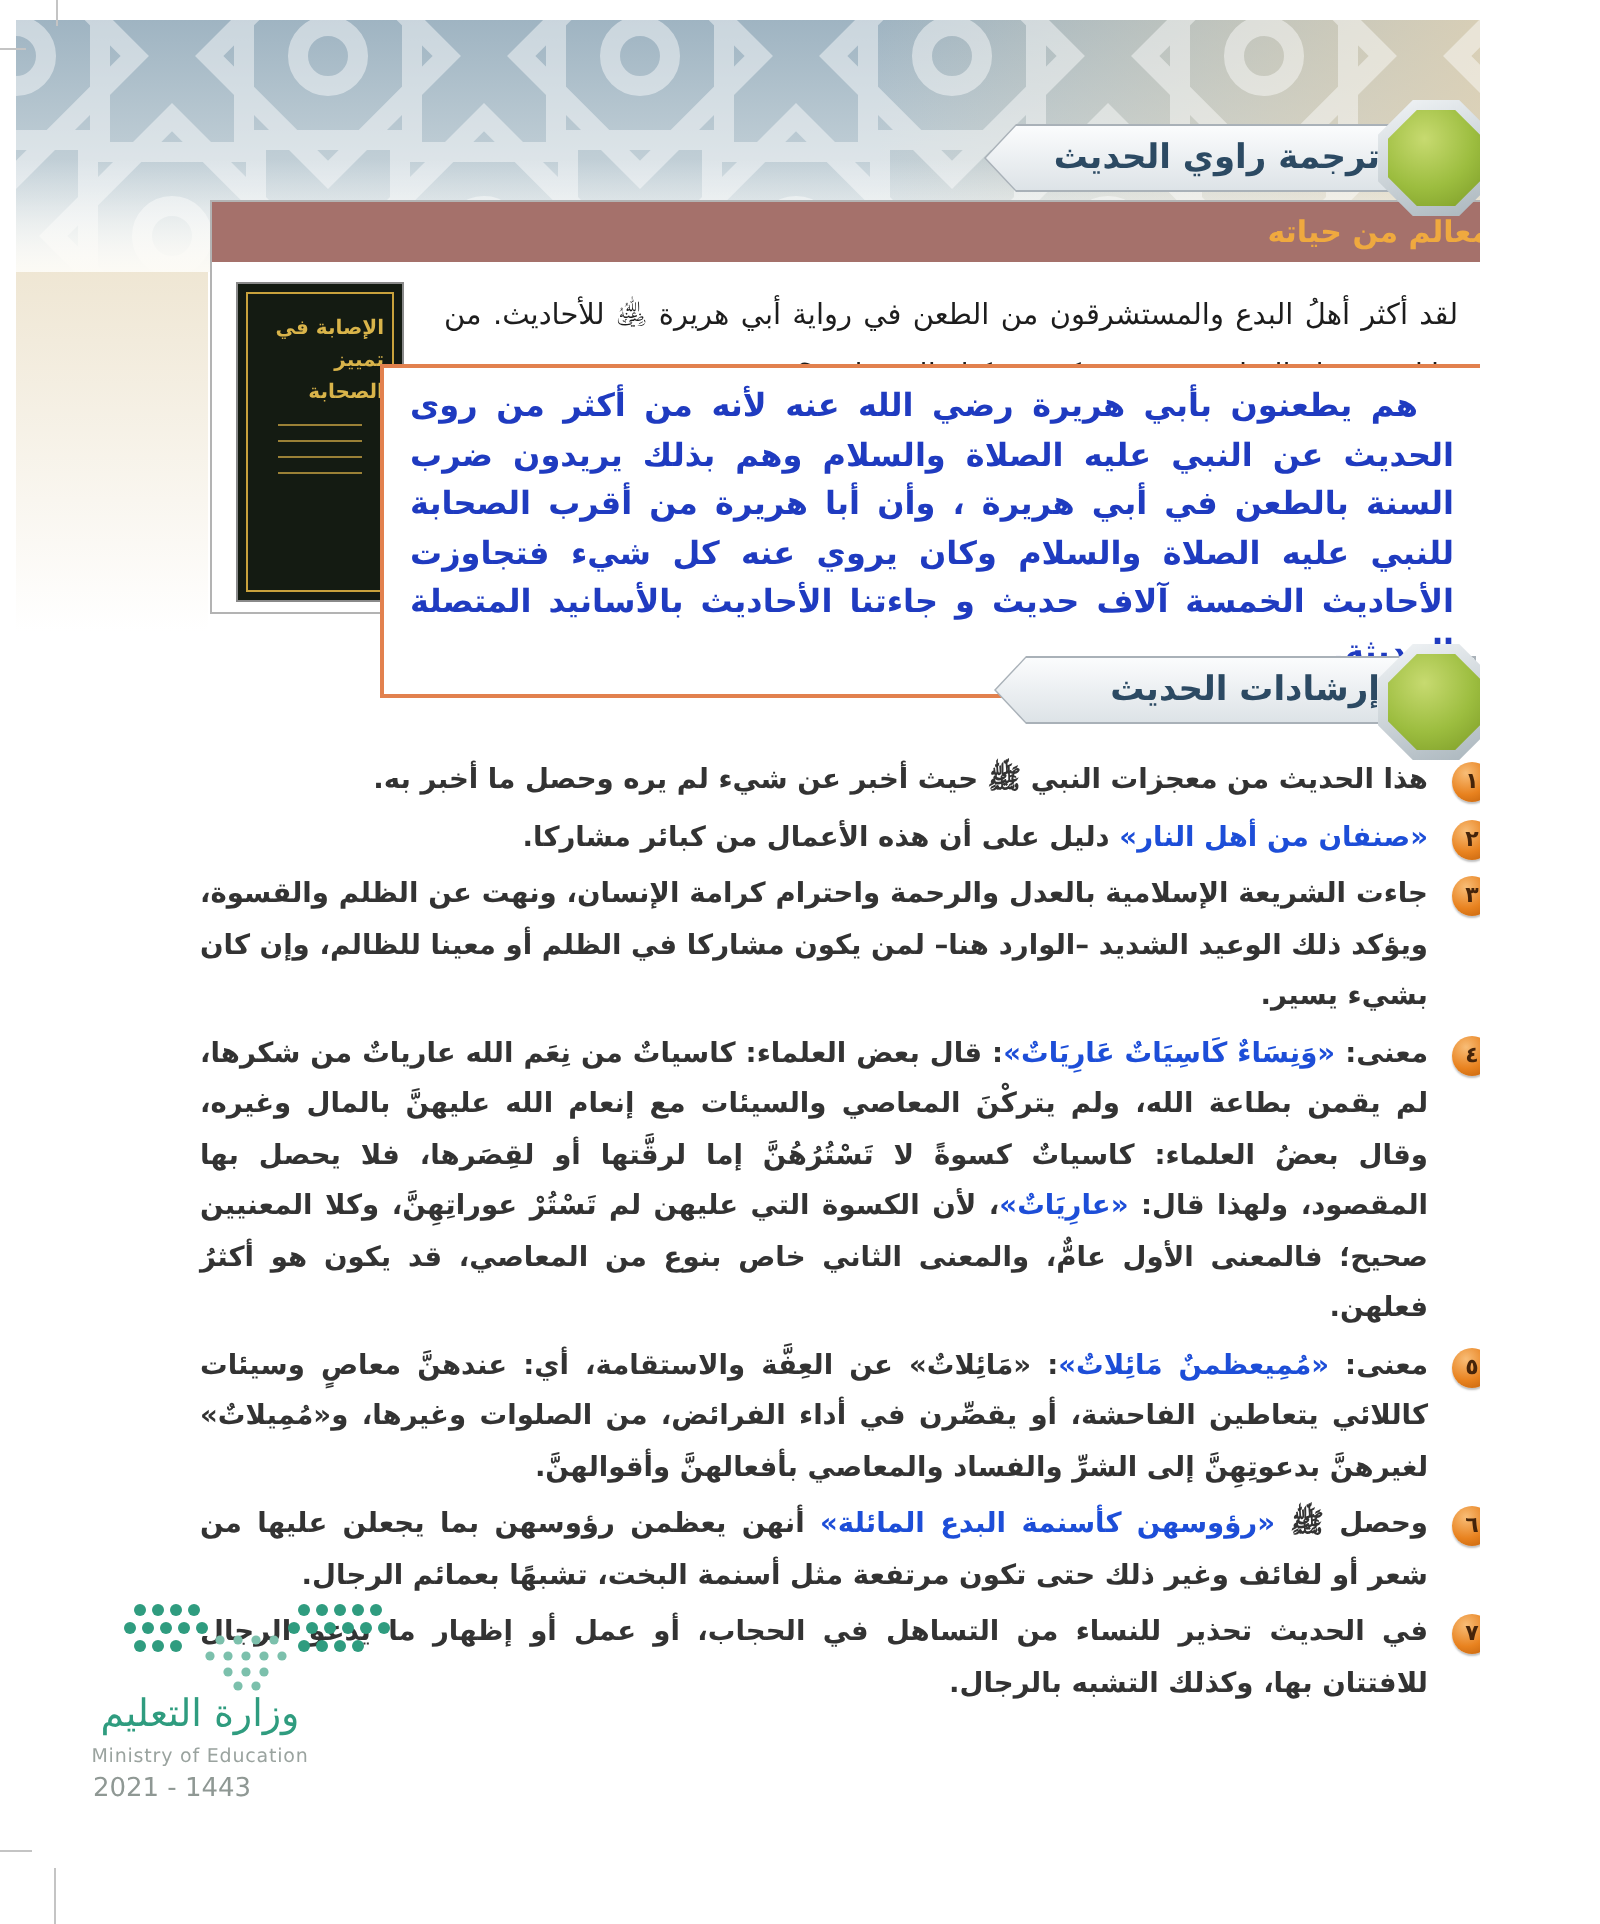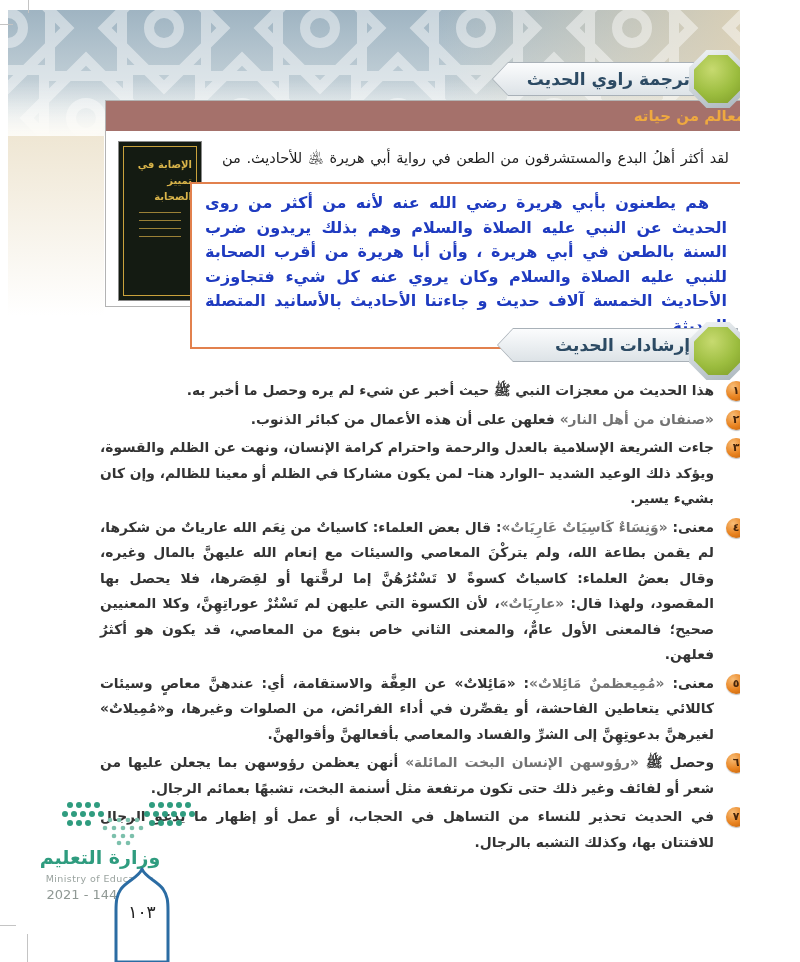--- a/index.html
+++ b/index.html
@@ -65,26 +65,26 @@
 
   
   .guidance{position:absolute;left:100px;top:378px;width:648px;z-index:2;}
   .g-item{position:relative;padding-right:34px;margin-bottom:3px;
       font-size:13.8px;line-height:25.5px;color:#333;text-align:justify;}
   .g-item p{margin:0;font-weight:bold;}
   .marker{position:absolute;right:2px;top:3px;width:20px;height:20px;border-radius:50%;
       background:radial-gradient(circle at 35% 28%,#f8bd77,#e8821f 55%,#bb5c08);
       color:#45240a;font-size:11px;font-weight:bold;text-align:center;line-height:20px;
       box-shadow:0 1px 1px rgba(0,0,0,.25);}
-  .q{color:#737373;}
+  .q{color:#1d4ed8;}
 
   
   .logo{position:absolute;left:52px;top:798px;width:156px;height:50px;z-index:3;}
   .ministry-ar{position:absolute;left:30px;top:846px;width:140px;text-align:center;
-      color:#2f9c7f;font-weight:bold;font-size:19px;z-index:3;}
+      color:#2f9c7f;font-weight:normal;font-size:19px;z-index:3;}
   .ministry-en{position:absolute;left:30px;top:873px;width:140px;text-align:center;
       color:#9aa39f;font-size:9.5px;letter-spacing:.4px;z-index:3;}
   .years{position:absolute;left:26px;top:887px;width:120px;text-align:center;
       color:#8f9894;font-size:13px;z-index:3;}
   .dome{position:absolute;left:112px;top:866px;width:60px;height:96px;z-index:6;}
   .dome-num{position:absolute;left:0;right:0;top:36px;text-align:center;
       font-size:17px;color:#222;z-index:7;}
 </style>
 </head>
 <body>
@@ -184,41 +184,41 @@
 
   <div class="guidance">
 
     <div class="g-item">
       <span class="marker">١</span>
       <p><span>هذا الحديث من معجزات النبي ﷺ حيث أخبر عن شيء لم يره وحصل ما أخبر به.</span></p>
     </div>
 
     <div class="g-item">
       <span class="marker">٢</span>
-      <p><span class="q">«صنفان من أهل النار»</span><span> فعلهن على أن هذه الأعمال من كبائر الذنوب.</span></p>
+      <p><span class="q">«صنفان من أهل النار»</span><span> دليل على أن هذه الأعمال من كبائر مشاركا.</span></p>
     </div>
 
     <div class="g-item">
       <span class="marker">٣</span>
       <p><span>جاءت الشريعة الإسلامية بالعدل والرحمة واحترام كرامة الإنسان، ونهت عن الظلم والقسوة، ويؤكد ذلك الوعيد الشديد –الوارد هنا– لمن يكون مشاركا في الظلم أو معينا للظالم، وإن كان بشيء يسير.</span></p>
     </div>
 
     <div class="g-item">
       <span class="marker">٤</span>
       <p><span>معنى: </span><span class="q">«وَنِسَاءٌ كَاسِيَاتٌ عَارِيَاتٌ»</span><span>: قال بعض العلماء: كاسياتٌ من نِعَم الله عارياتٌ من شكرها، لم يقمن بطاعة الله، ولم يتركْنَ المعاصي والسيئات مع إنعام الله عليهنَّ بالمال وغيره، وقال بعضُ العلماء: كاسياتٌ كسوةً لا تَسْتُرُهُنَّ إما لرقَّتها أو لقِصَرها، فلا يحصل بها المقصود، ولهذا قال: </span><span class="q">«عارِيَاتٌ»</span><span>، لأن الكسوة التي عليهن لم تَسْتُرْ عوراتِهِنَّ، وكلا المعنيين صحيح؛ فالمعنى الأول عامٌّ، والمعنى الثاني خاص بنوع من المعاصي، قد يكون هو أكثرُ فعلهن.</span></p>
     </div>
 
     <div class="g-item">
       <span class="marker">٥</span>
       <p><span>معنى: </span><span class="q">«مُمِيعظمنٌ مَائِلاتٌ»</span><span>: «مَائِلاتٌ» عن العِفَّة والاستقامة، أي: عندهنَّ معاصٍ وسيئات كاللائي يتعاطين الفاحشة، أو يقصِّرن في أداء الفرائض، من الصلوات وغيرها، و«مُمِيلاتٌ» لغيرهنَّ بدعوتِهِنَّ إلى الشرِّ والفساد والمعاصي بأفعالهنَّ وأقوالهنَّ.</span></p>
     </div>
 
     <div class="g-item">
       <span class="marker">٦</span>
-      <p><span>وحصل ﷺ </span><span class="q">«رؤوسهن الإنسان البخت المائلة»</span><span> أنهن يعظمن رؤوسهن بما يجعلن عليها من شعر أو لفائف وغير ذلك حتى تكون مرتفعة مثل أسنمة البخت، تشبهًا بعمائم الرجال.</span></p>
+      <p><span>وحصل ﷺ </span><span class="q">«رؤوسهن كأسنمة البدع المائلة»</span><span> أنهن يعظمن رؤوسهن بما يجعلن عليها من شعر أو لفائف وغير ذلك حتى تكون مرتفعة مثل أسنمة البخت، تشبهًا بعمائم الرجال.</span></p>
     </div>
 
     <div class="g-item">
       <span class="marker">٧</span>
       <p><span>في الحديث تحذير للنساء من التساهل في الحجاب، أو عمل أو إظهار ما يدعو الرجال للافتتان بها، وكذلك التشبه بالرجال.</span></p>
     </div>
 
   </div>
 
   <div class="logo">
@@ -267,20 +267,14 @@
           <circle cx="80" cy="38" r="2.3"></circle>
         <circle cx="67" cy="45" r="2.3"></circle>
           <circle cx="76" cy="45" r="2.3"></circle>
       </g>
     </svg>
   </div>
   <div class="ministry-ar">وزارة التعليم</div>
   <div class="ministry-en" dir="ltr">Ministry of Education</div>
   <div class="years" dir="ltr">2021 - 1443</div>
 
-  <div class="dome">
-    <svg viewBox="0 0 60 96" aria-hidden="true">
-      <path d="M30 3 C33 11 45 15 51 23 C55.5 29.5 56 35 56 45 L56 96 L4 96 L4 45 C4 35 4.5 29.5 9 23 C15 15 27 11 30 3 Z" fill="#ffffff" stroke="#2b6ca3" stroke-width="3" stroke-linejoin="round"></path>
-    </svg>
-    <span class="dome-num">١٠٣</span>
-  </div>
 
 </div>
 
 </body></html>

